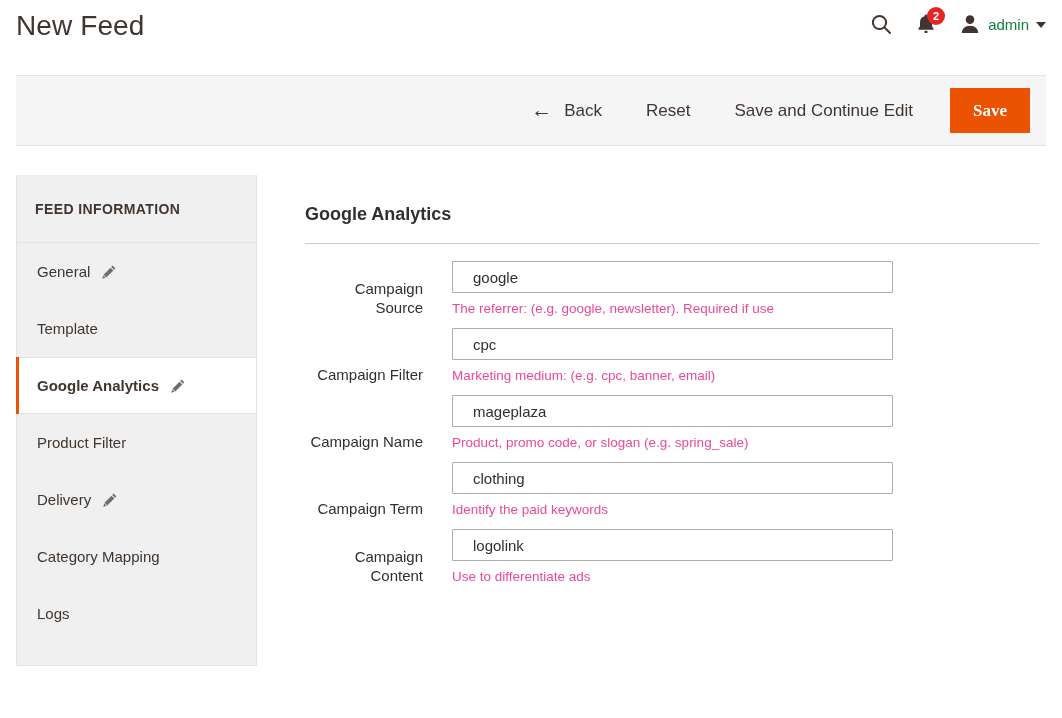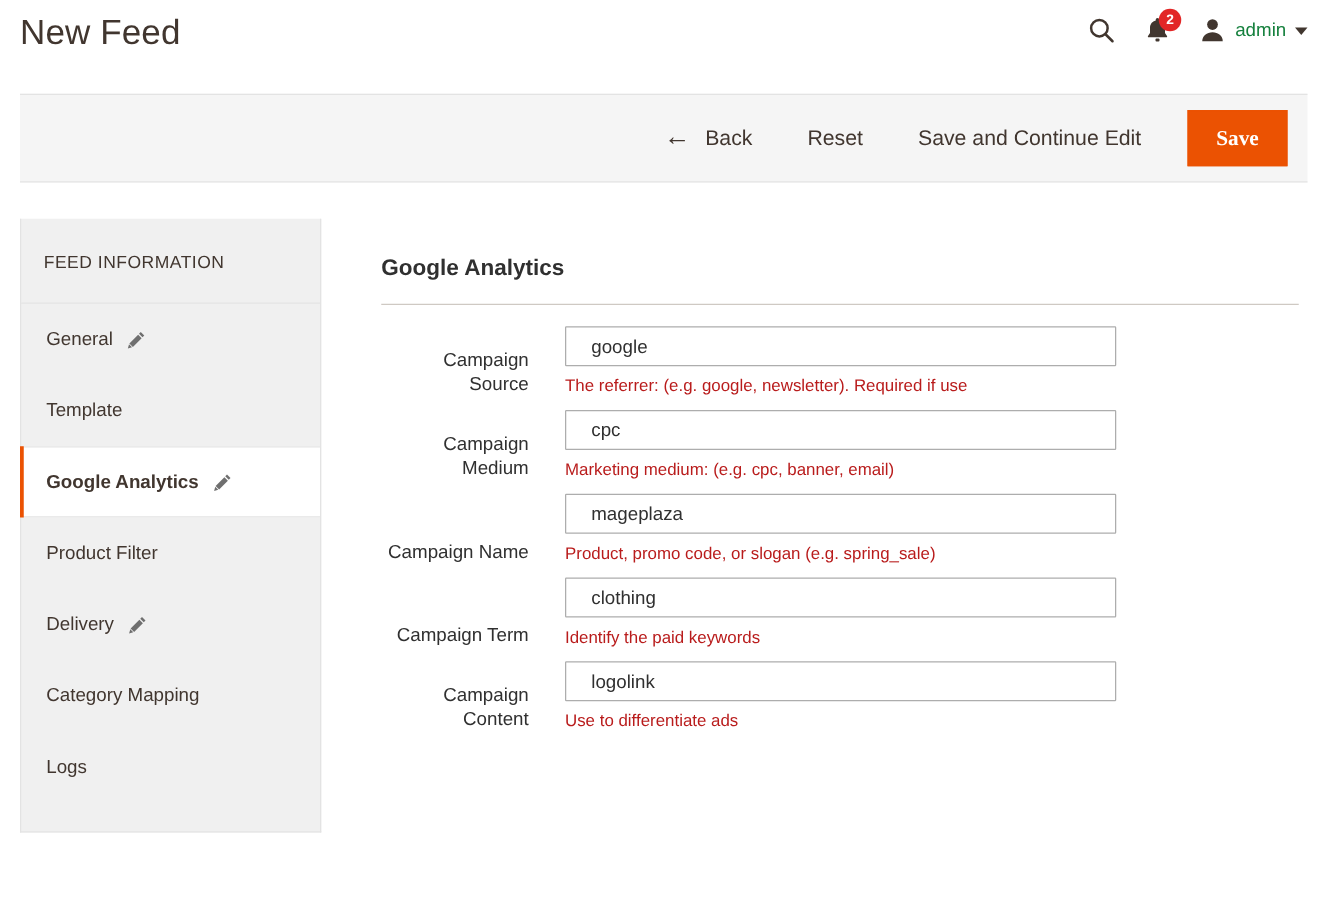--- a/index.html
+++ b/index.html
@@ -157,21 +157,21 @@
     left: 16px;
     top: 29px;
     width: 241px;
     background: #f0f0f0;
     border: 1px solid #e3e3e3;
     border-top: 0;
     padding-bottom: 23px;
   }
   .side-nav-title {
     font-size: 14px;
-    font-weight: normal;
+    font-weight: bold;
     color: #41362f;
     letter-spacing: 0.4px;
     padding: 26px 0 25px 18px;
     border-bottom: 1px solid #e3e3e3;
   }
   .side-nav-items { padding-top: 0; }
   .side-item {
     position: relative;
     display: flex;
     align-items: center;
@@ -247,21 +247,21 @@
     background: #ffffff;
     font-family: inherit;
     font-size: 15px;
     color: #303030;
     padding: 0 20px;
     border-radius: 1px;
     outline: none;
   }
   .field-note {
     font-size: 13.5px;
-    color: #b91c1c;
+    color: #ec4899;
     margin-top: 7px;
     line-height: 17px;
   }
 </style>
 </head>
 <body>
 
 <div class="page-header">
   <div class="page-title">New Feed</div>
 
@@ -364,21 +364,21 @@
 
     <div class="field-row">
       <div class="field-label">Campaign Source</div>
       <div class="field-control">
         <input class="field-input" type="text" value="google" style="">
         <div class="field-note">The referrer: (e.g. google, newsletter). Required if use</div>
       </div>
     </div>
 
     <div class="field-row">
-      <div class="field-label">Campaign Medium</div>
+      <div class="field-label">Campaign Filter</div>
       <div class="field-control">
         <input class="field-input" type="text" value="cpc" style="">
         <div class="field-note">Marketing medium: (e.g. cpc, banner, email)</div>
       </div>
     </div>
 
     <div class="field-row">
       <div class="field-label">Campaign Name</div>
       <div class="field-control">
         <input class="field-input" type="text" value="mageplaza" style="">

